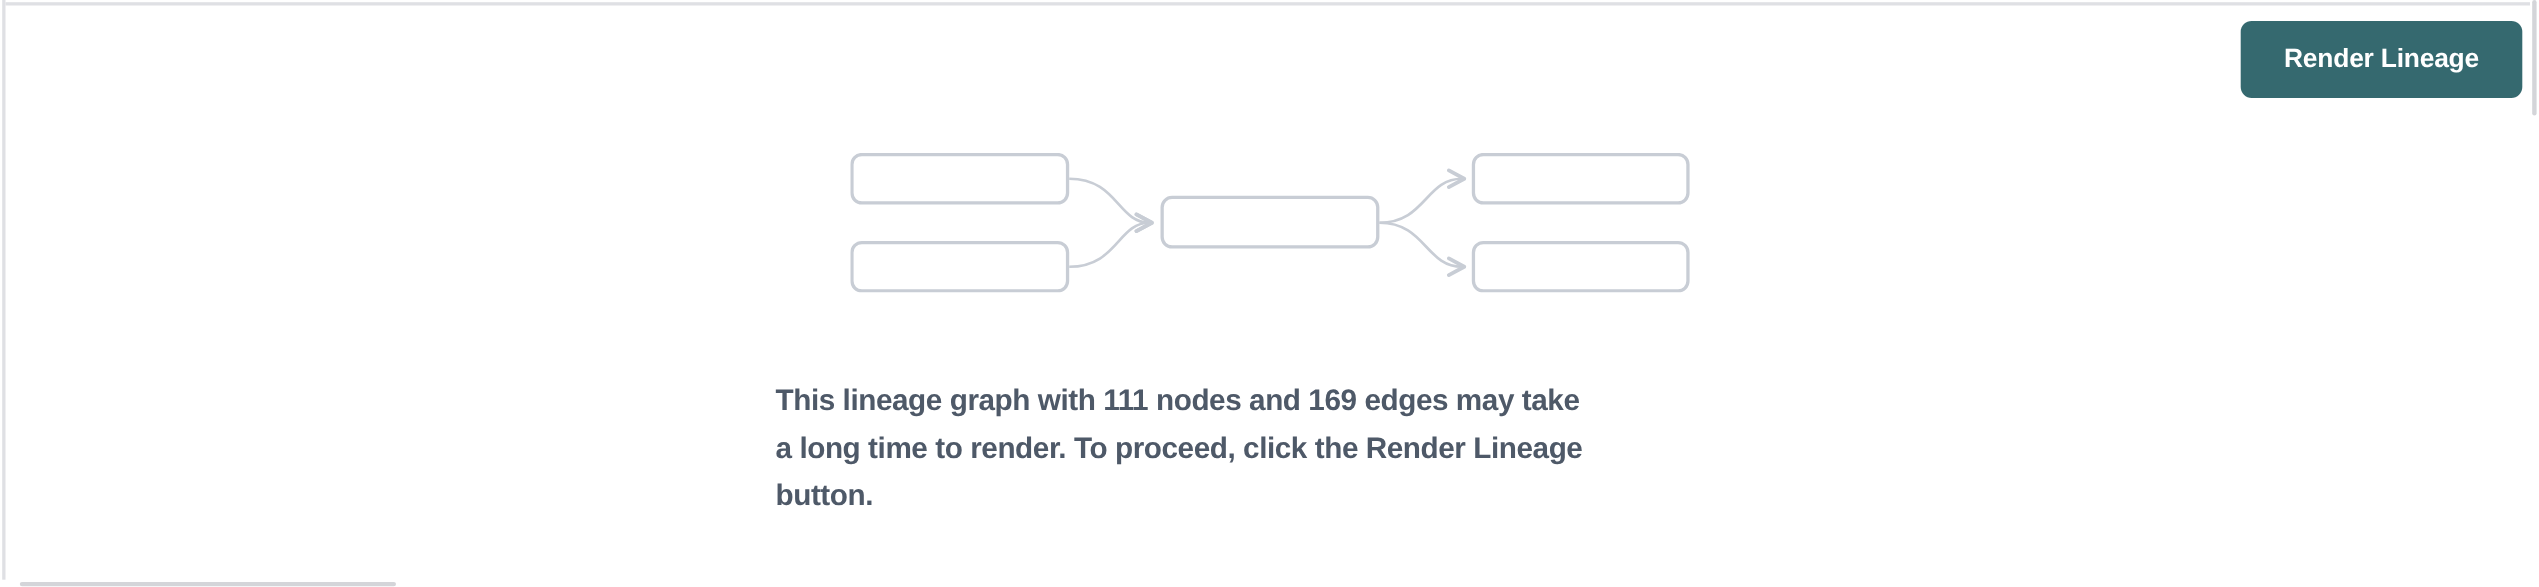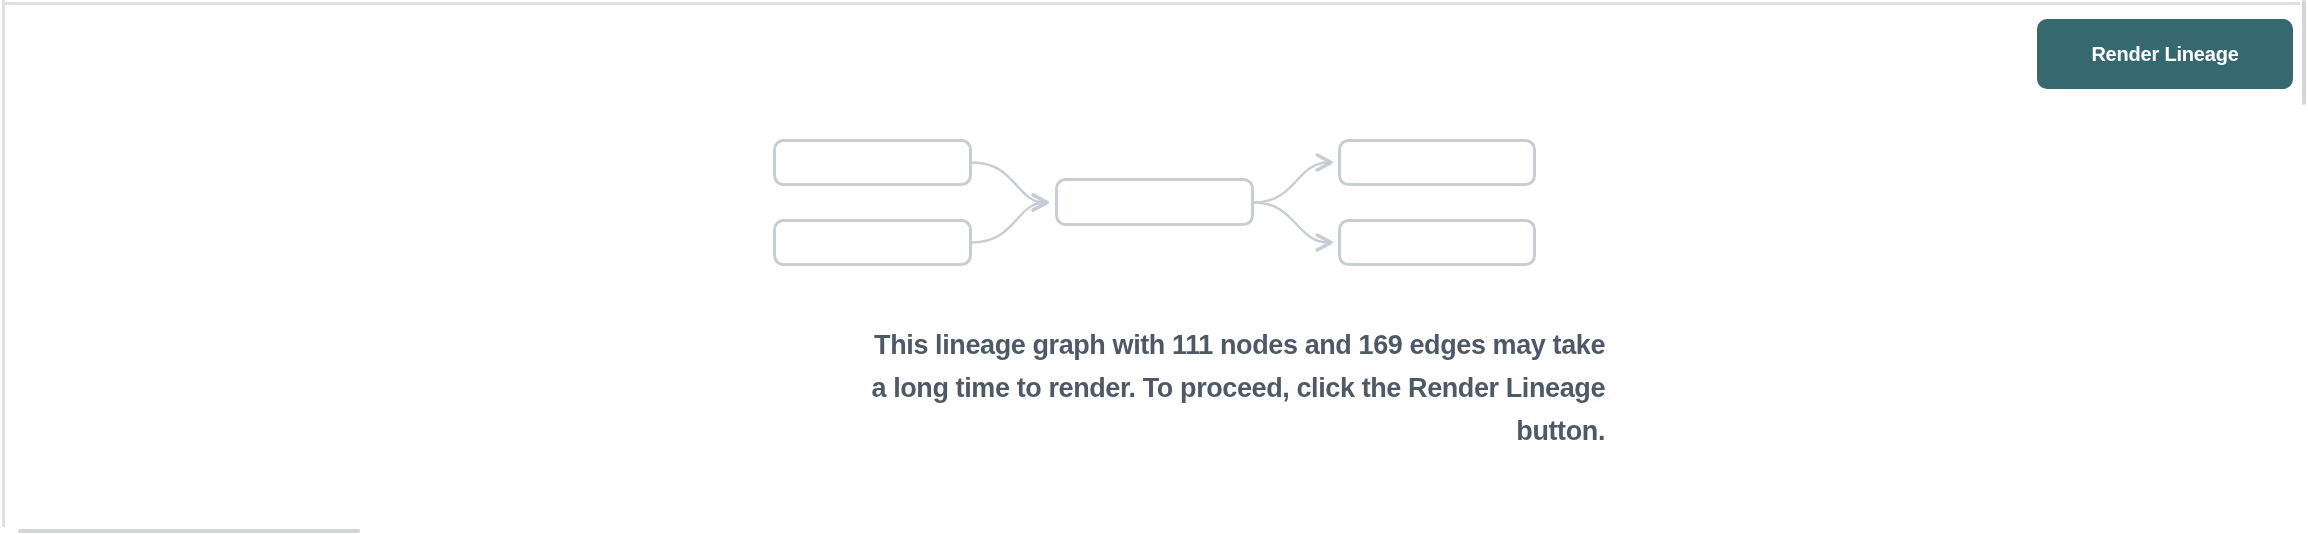--- a/index.html
+++ b/index.html
@@ -37,21 +37,21 @@
     background:var(--scrollbar);border-radius:2px;
   }
   
   .render-btn{
     position:absolute;top:19px;right:15px;
     width:256px;height:70px;
     background:var(--accent);
     color:var(--button-text);
     border:none;border-radius:10px;
     font-family:"Liberation Sans", sans-serif;
-    font-size:20px;font-weight:700;letter-spacing:-0.2px;
+    font-size:24px;font-weight:700;letter-spacing:-0.2px;
     display:flex;align-items:center;justify-content:center;
     cursor:pointer;
     margin-left:17px;
   }
   
   .preview-svg{
     position:absolute;left:773px;top:139px;
     width:764px;height:127px;
   }
   .preview-svg rect{
@@ -59,22 +59,22 @@
     stroke:var(--node);
     stroke-width:3;
   }
   .preview-svg path.edge{
     fill:none;
     stroke:var(--node);
     stroke-width:2.4;
   }
   
   .empty-message{
-    position:absolute;left:705px;top:324px;width:900px;
-    text-align:right;
+    position:absolute;left:705px;top:343px;width:900px;
+    text-align:left;
     color:var(--text);
     font-size:27px;line-height:43px;font-weight:700;
     letter-spacing:-0.4px;
     white-space:pre-line;
   }
 </style>
 </head>
 <body>
 
 <div class="top-border"></div>

